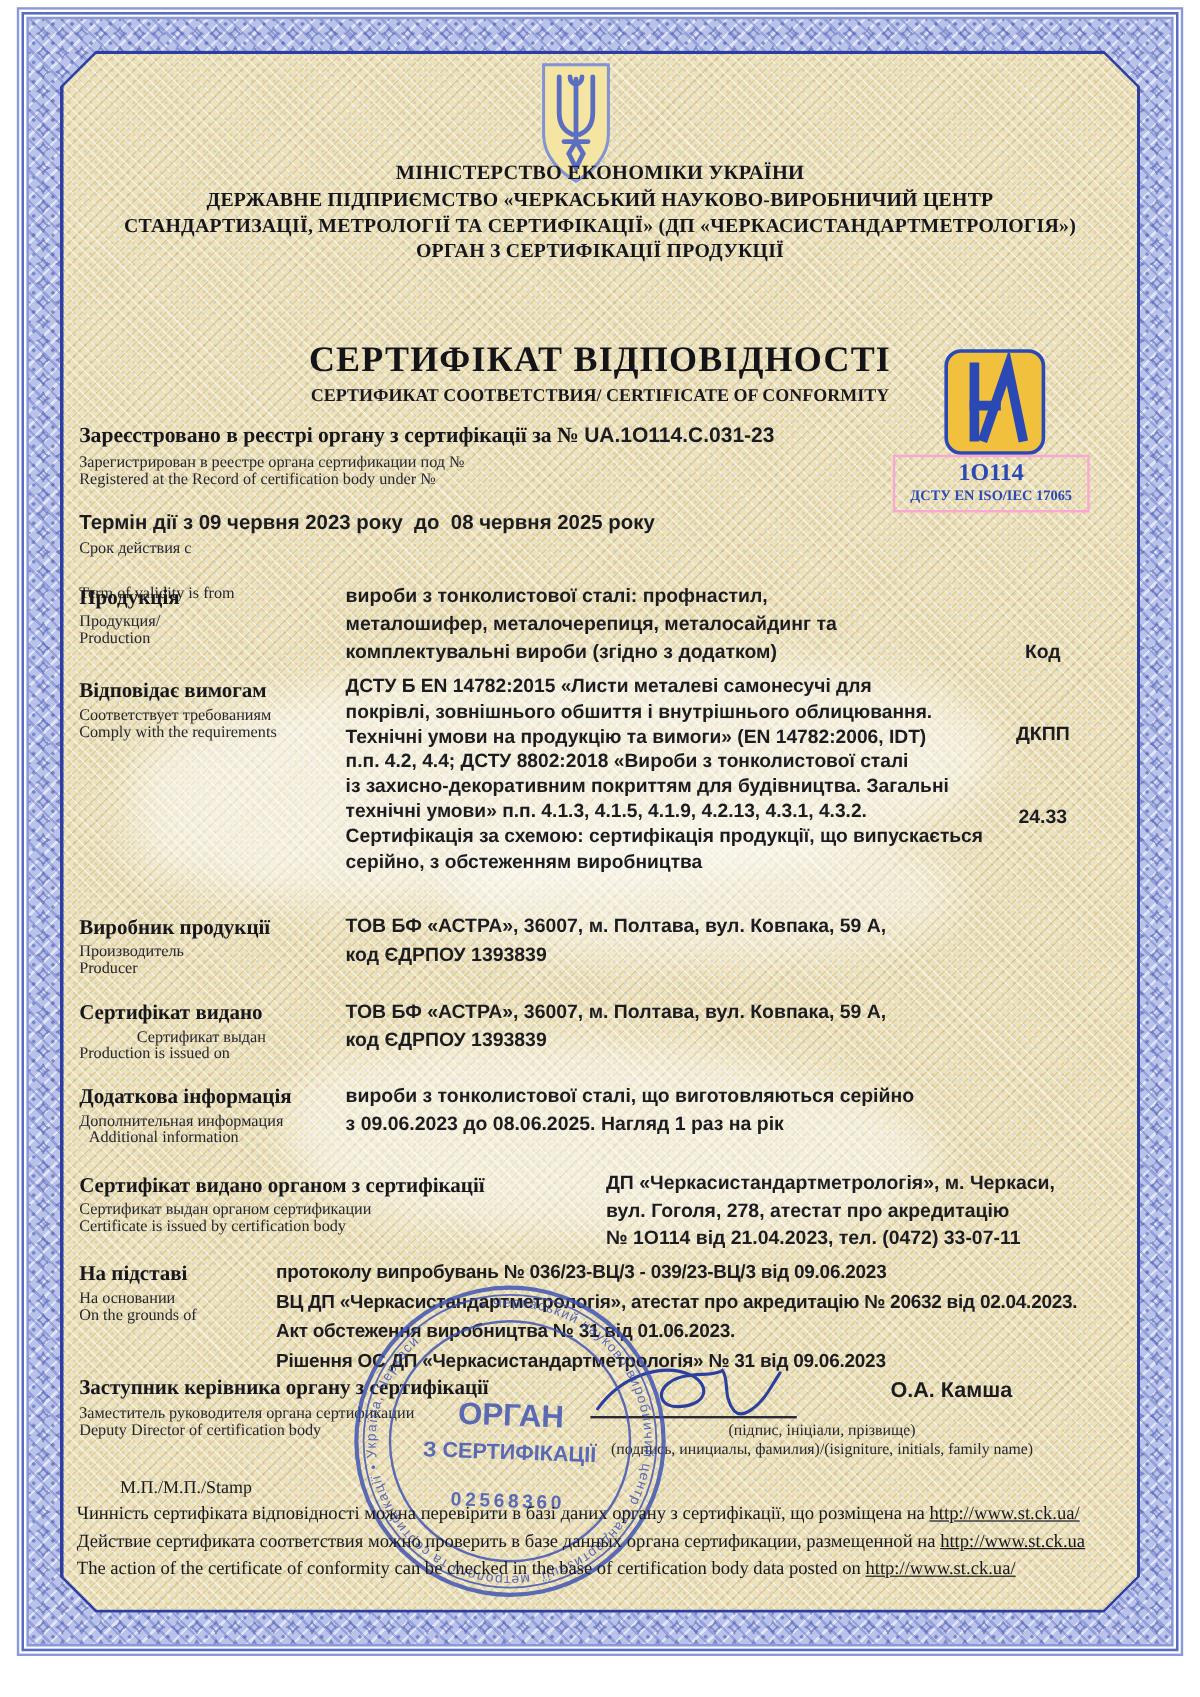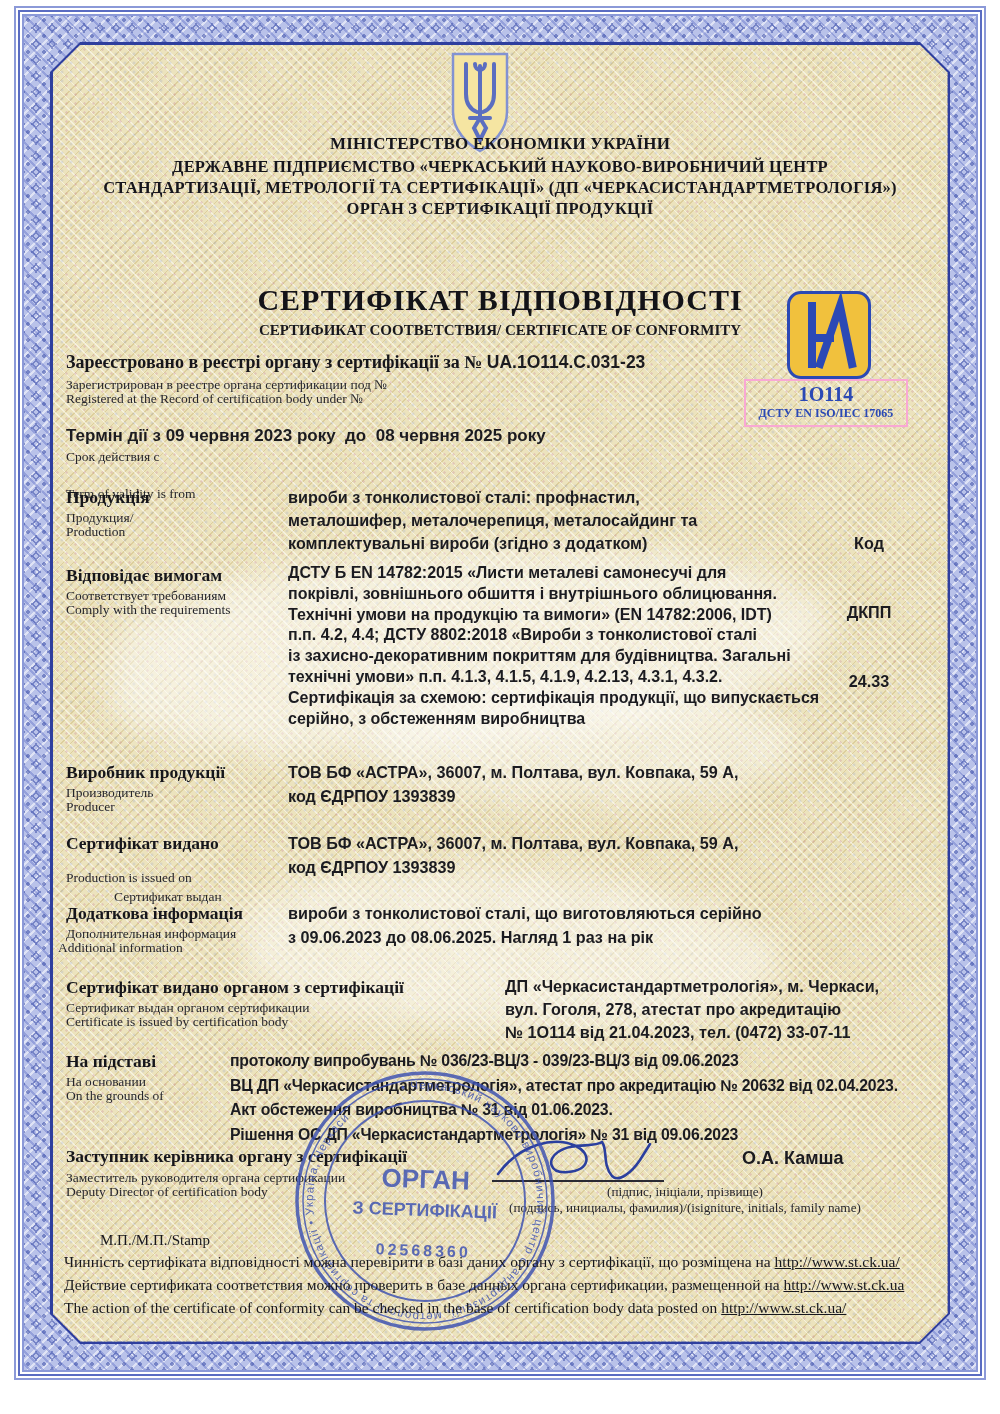--- a/index.html
+++ b/index.html
@@ -128,28 +128,28 @@
 Сертифікація за схемою: сертифікація продукції, що випускається
 серійно, з обстеженням виробництва</div>
 
   <div class="abs lbl" style="left:66px;top:762px;">Виробник продукції</div>
   <div class="abs sub" style="left:66px;top:786px;">Производитель</div>
   <div class="abs sub" style="left:66px;top:800px;">Producer</div>
   <div class="abs val" style="left:288px;top:760px;line-height:24px;">ТОВ БФ «АСТРА», 36007, м. Полтава, вул. Ковпака, 59 А,
 код ЄДРПОУ 1393839</div>
 
   <div class="abs lbl" style="left:66px;top:833px;">Сертифікат видано</div>
-  <div class="abs sub" style="left:66px;top:890px;padding-left:48px;">Сертификат выдан</div>
+  <div class="abs sub" style="left:66px;top:857px;padding-left:48px;">Сертификат выдан</div>
   <div class="abs sub" style="left:66px;top:871px;">Production is issued on</div>
   <div class="abs val" style="left:288px;top:831px;line-height:24px;">ТОВ БФ «АСТРА», 36007, м. Полтава, вул. Ковпака, 59 А,
 код ЄДРПОУ 1393839</div>
 
   <div class="abs lbl" style="left:66px;top:903px;">Додаткова інформація</div>
   <div class="abs sub" style="left:66px;top:927px;">Дополнительная информация</div>
-  <div class="abs sub" style="left:58px;top:941px;">Additional information</div>
+  <div class="abs sub" style="left:74px;top:941px;">Additional information</div>
   <div class="abs val" style="left:288px;top:901px;line-height:24px;">вироби з тонколистової сталі, що виготовляються серійно
 з 09.06.2023 до 08.06.2025. Нагляд 1 раз на рік</div>
 
   <div class="abs lbl" style="left:66px;top:977px;">Сертифікат видано органом з сертифікації</div>
   <div class="abs sub" style="left:66px;top:1001px;">Сертификат выдан органом сертификации</div>
   <div class="abs sub" style="left:66px;top:1015px;">Certificate is issued by certification body</div>
   <div class="abs val" style="left:505px;top:975px;line-height:23px;">ДП «Черкасистандартметрологія», м. Черкаси,
 вул. Гоголя, 278, атестат про акредитацію
 № 1О114 від 21.04.2023, тел. (0472) 33-07-11</div>
 

